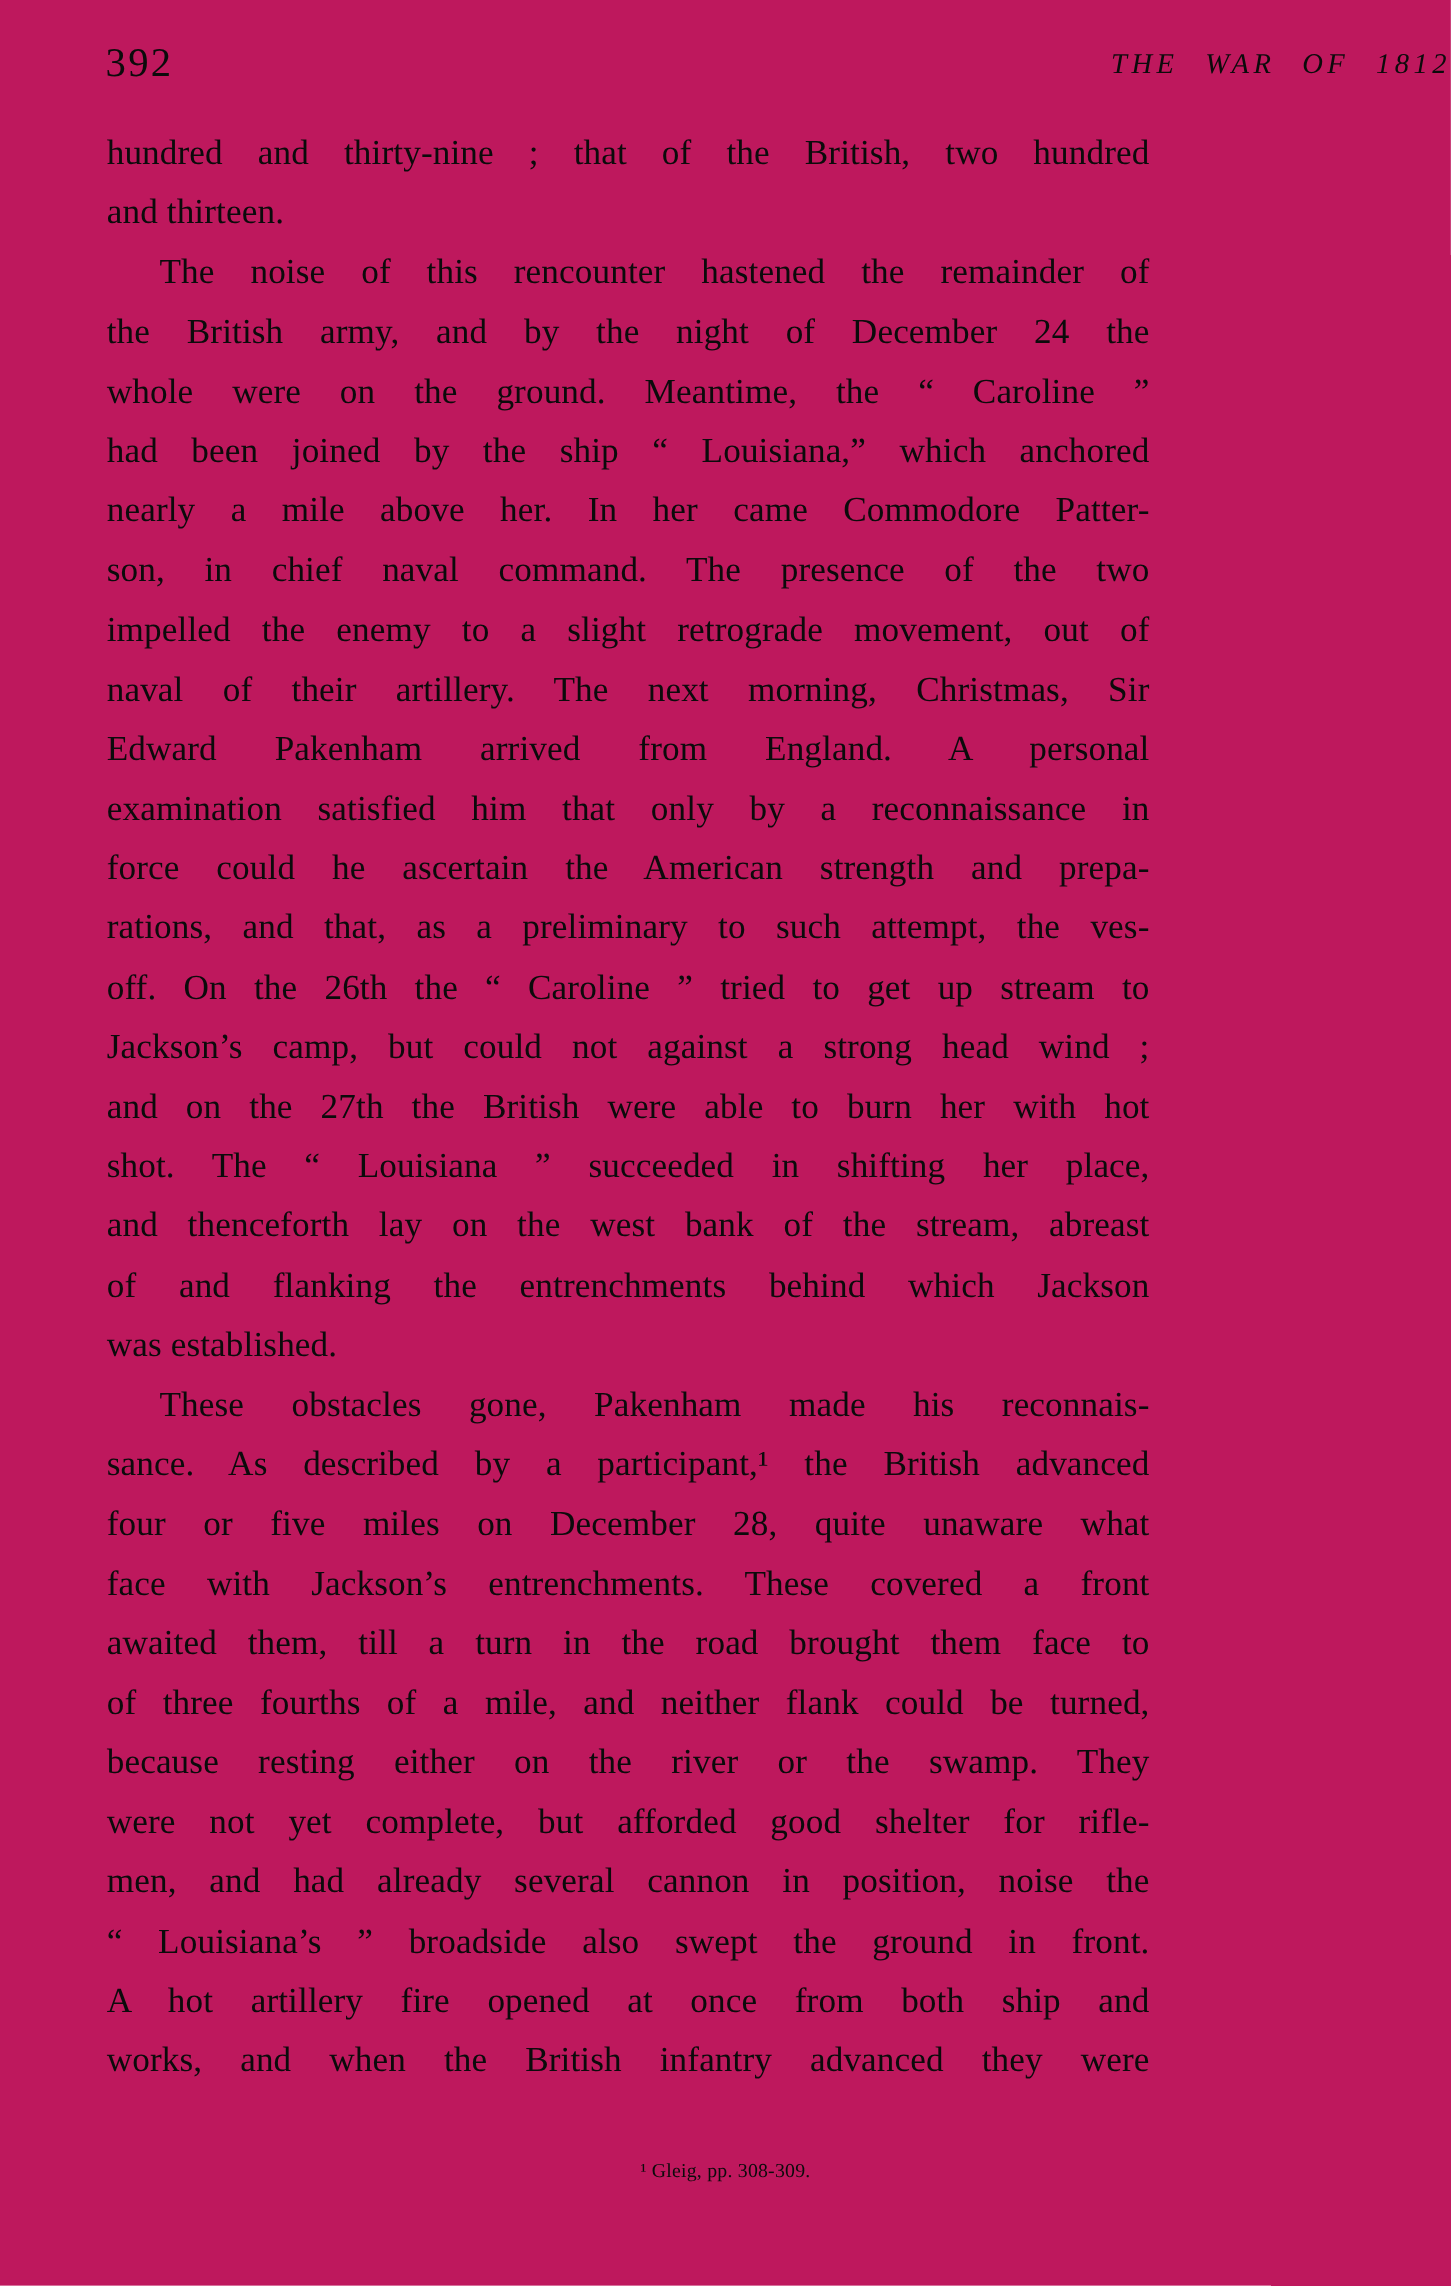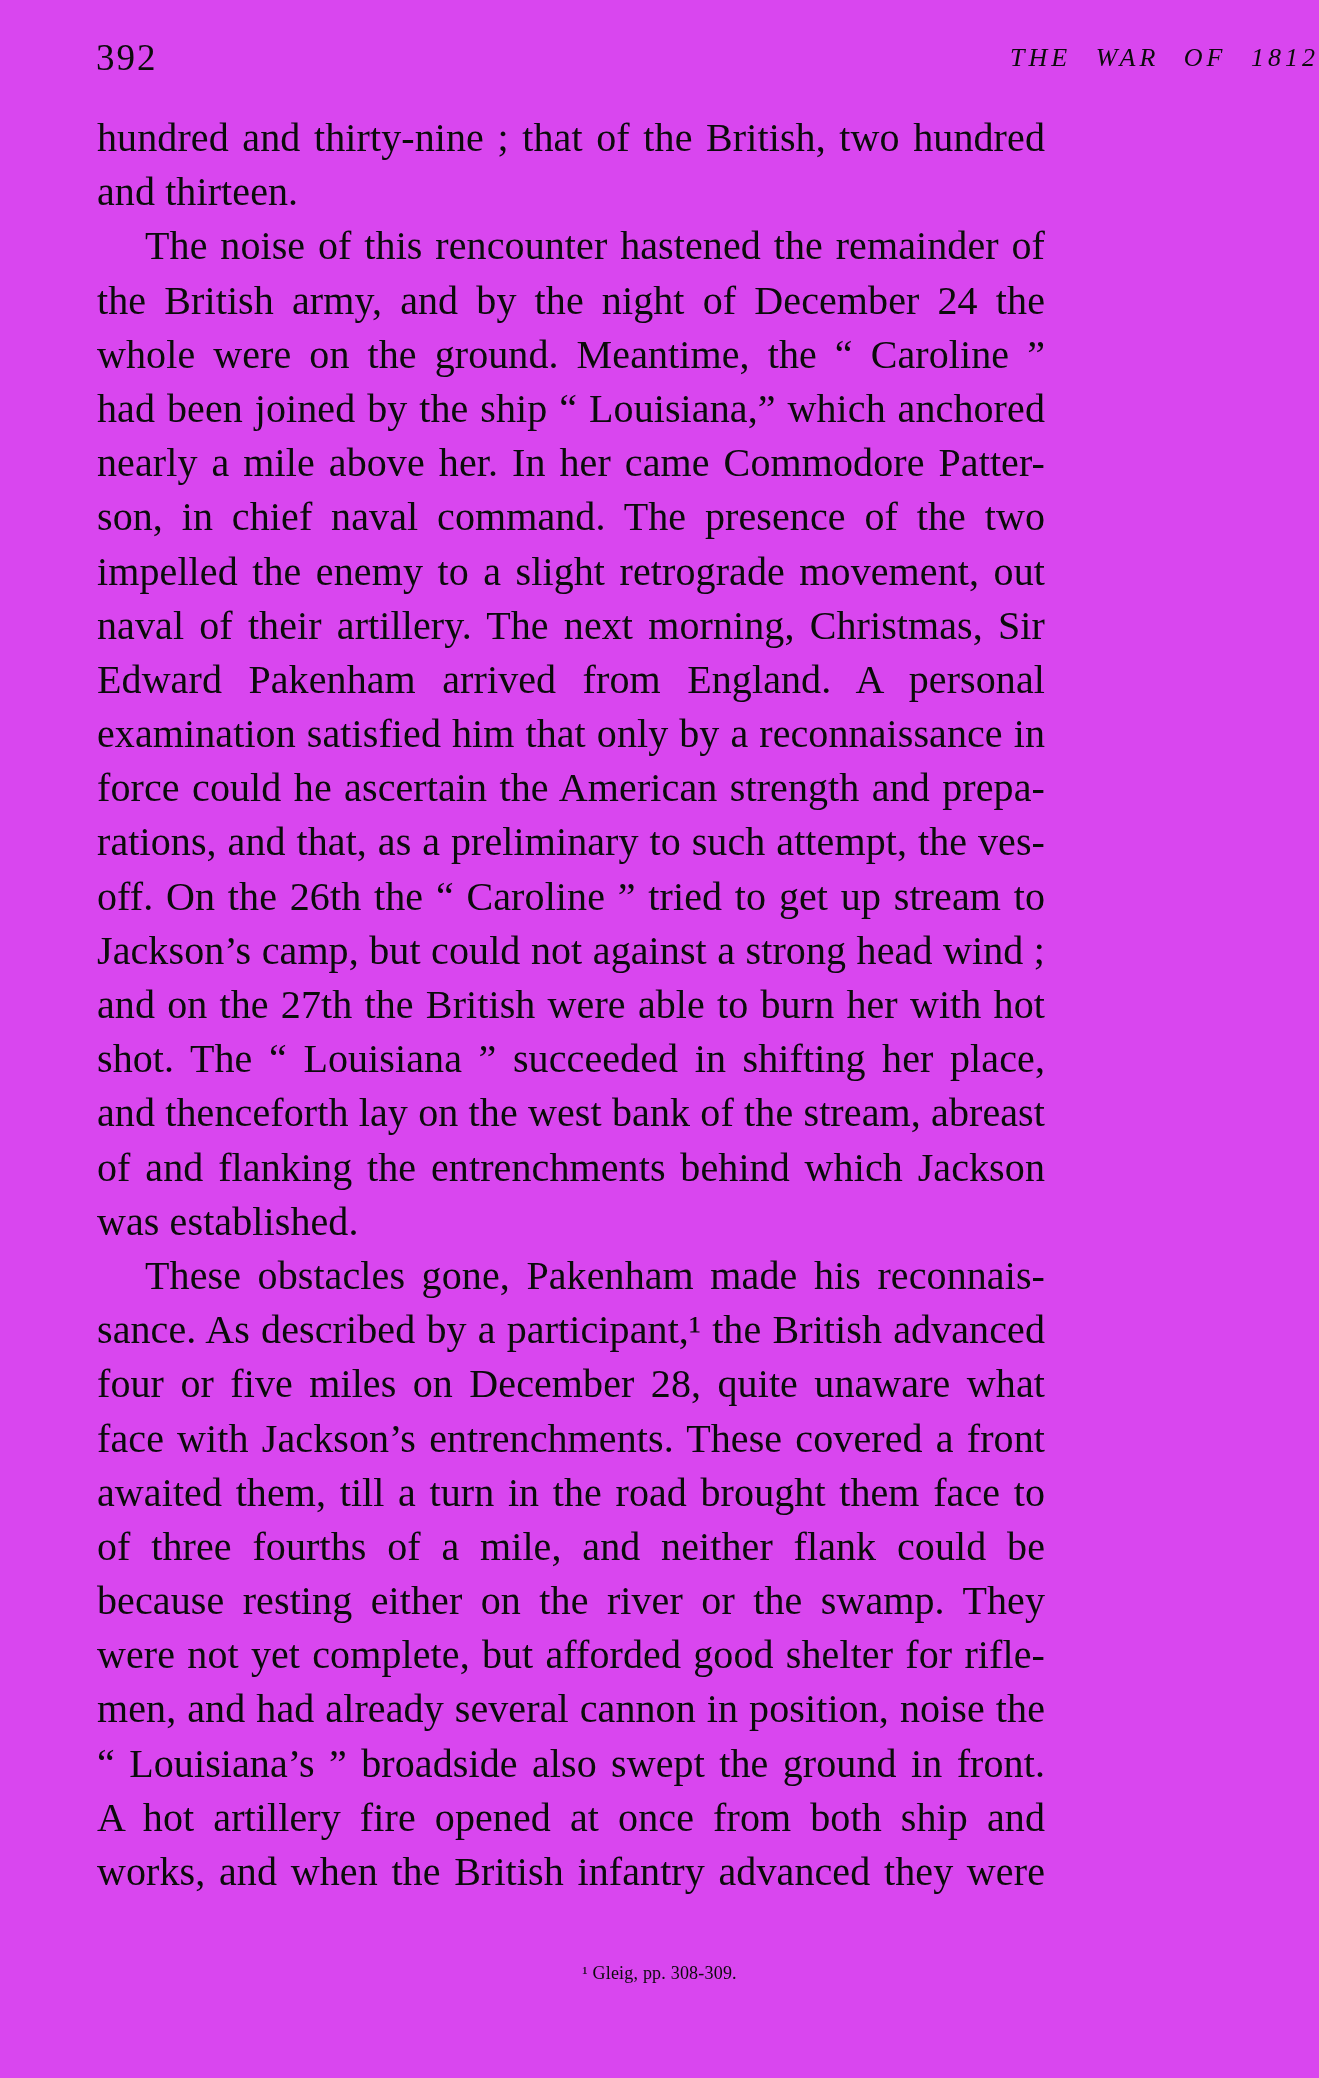--- a/index.html
+++ b/index.html
@@ -4,21 +4,21 @@
 <style>
   html, body {
     margin: 0;
     padding: 0;
     background: #ffffff;
   }
   .page {
     position: relative;
     width: 1319px;
     height: 2078px;
-    background: #d946ef;
+    background: #be185d;
     color: #0b0b0b;
     font-family: "Liberation Serif", "DejaVu Serif", serif;
     overflow: hidden;
   }
   .running-header {
     position: absolute;
     top: 38px;
     left: 0;
     width: 100%;
     height: 44px;
@@ -43,21 +43,21 @@
     line-height: 40px;
     white-space: nowrap;
   }
   .text-block {
     position: absolute;
     left: 97px;
     top: 111px;
     width: 948px;
   }
   .line {
-    font-size: 40px;
+    font-size: 32px;
     line-height: 54.2px;
     height: 54.2px;
     text-align: justify;
     text-align-last: justify;
     text-justify: inter-word;
     letter-spacing: 0.1px;
     white-space: normal;
     overflow: hidden;
   }
   .line.par-end {

